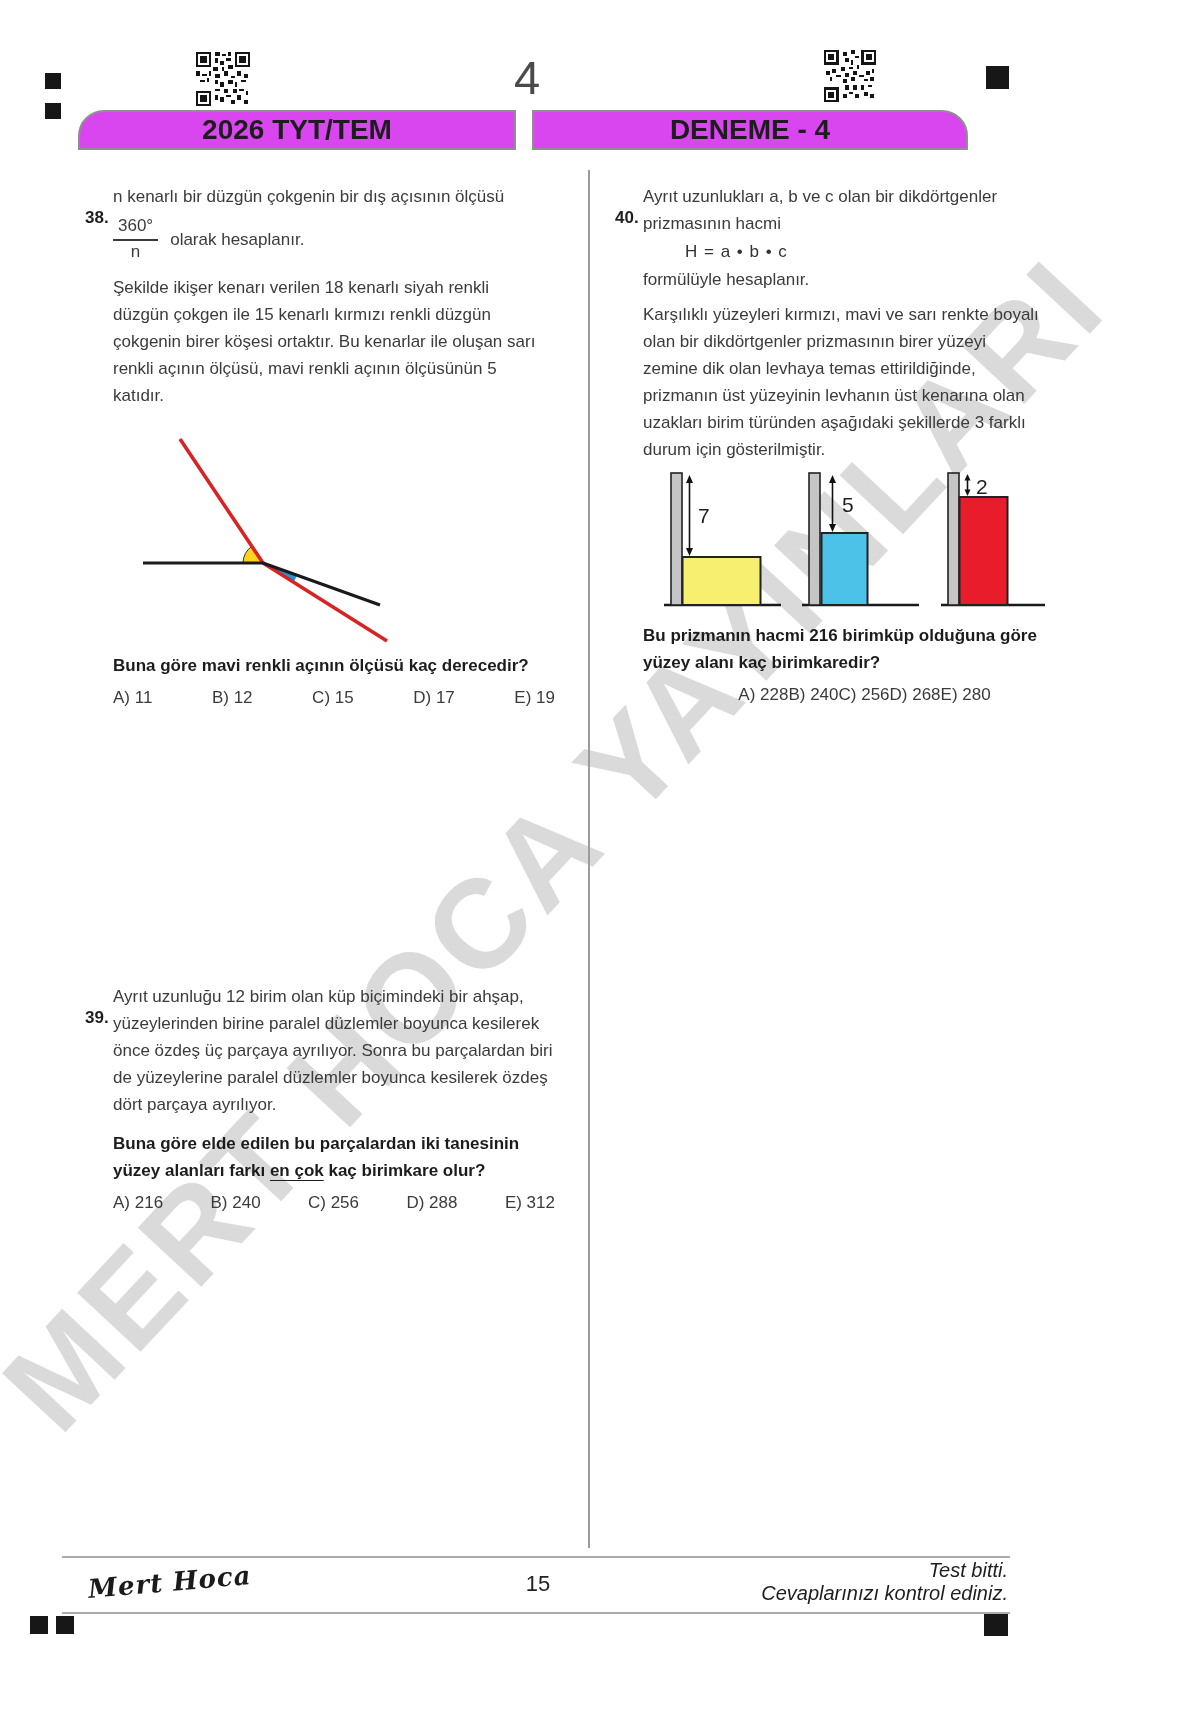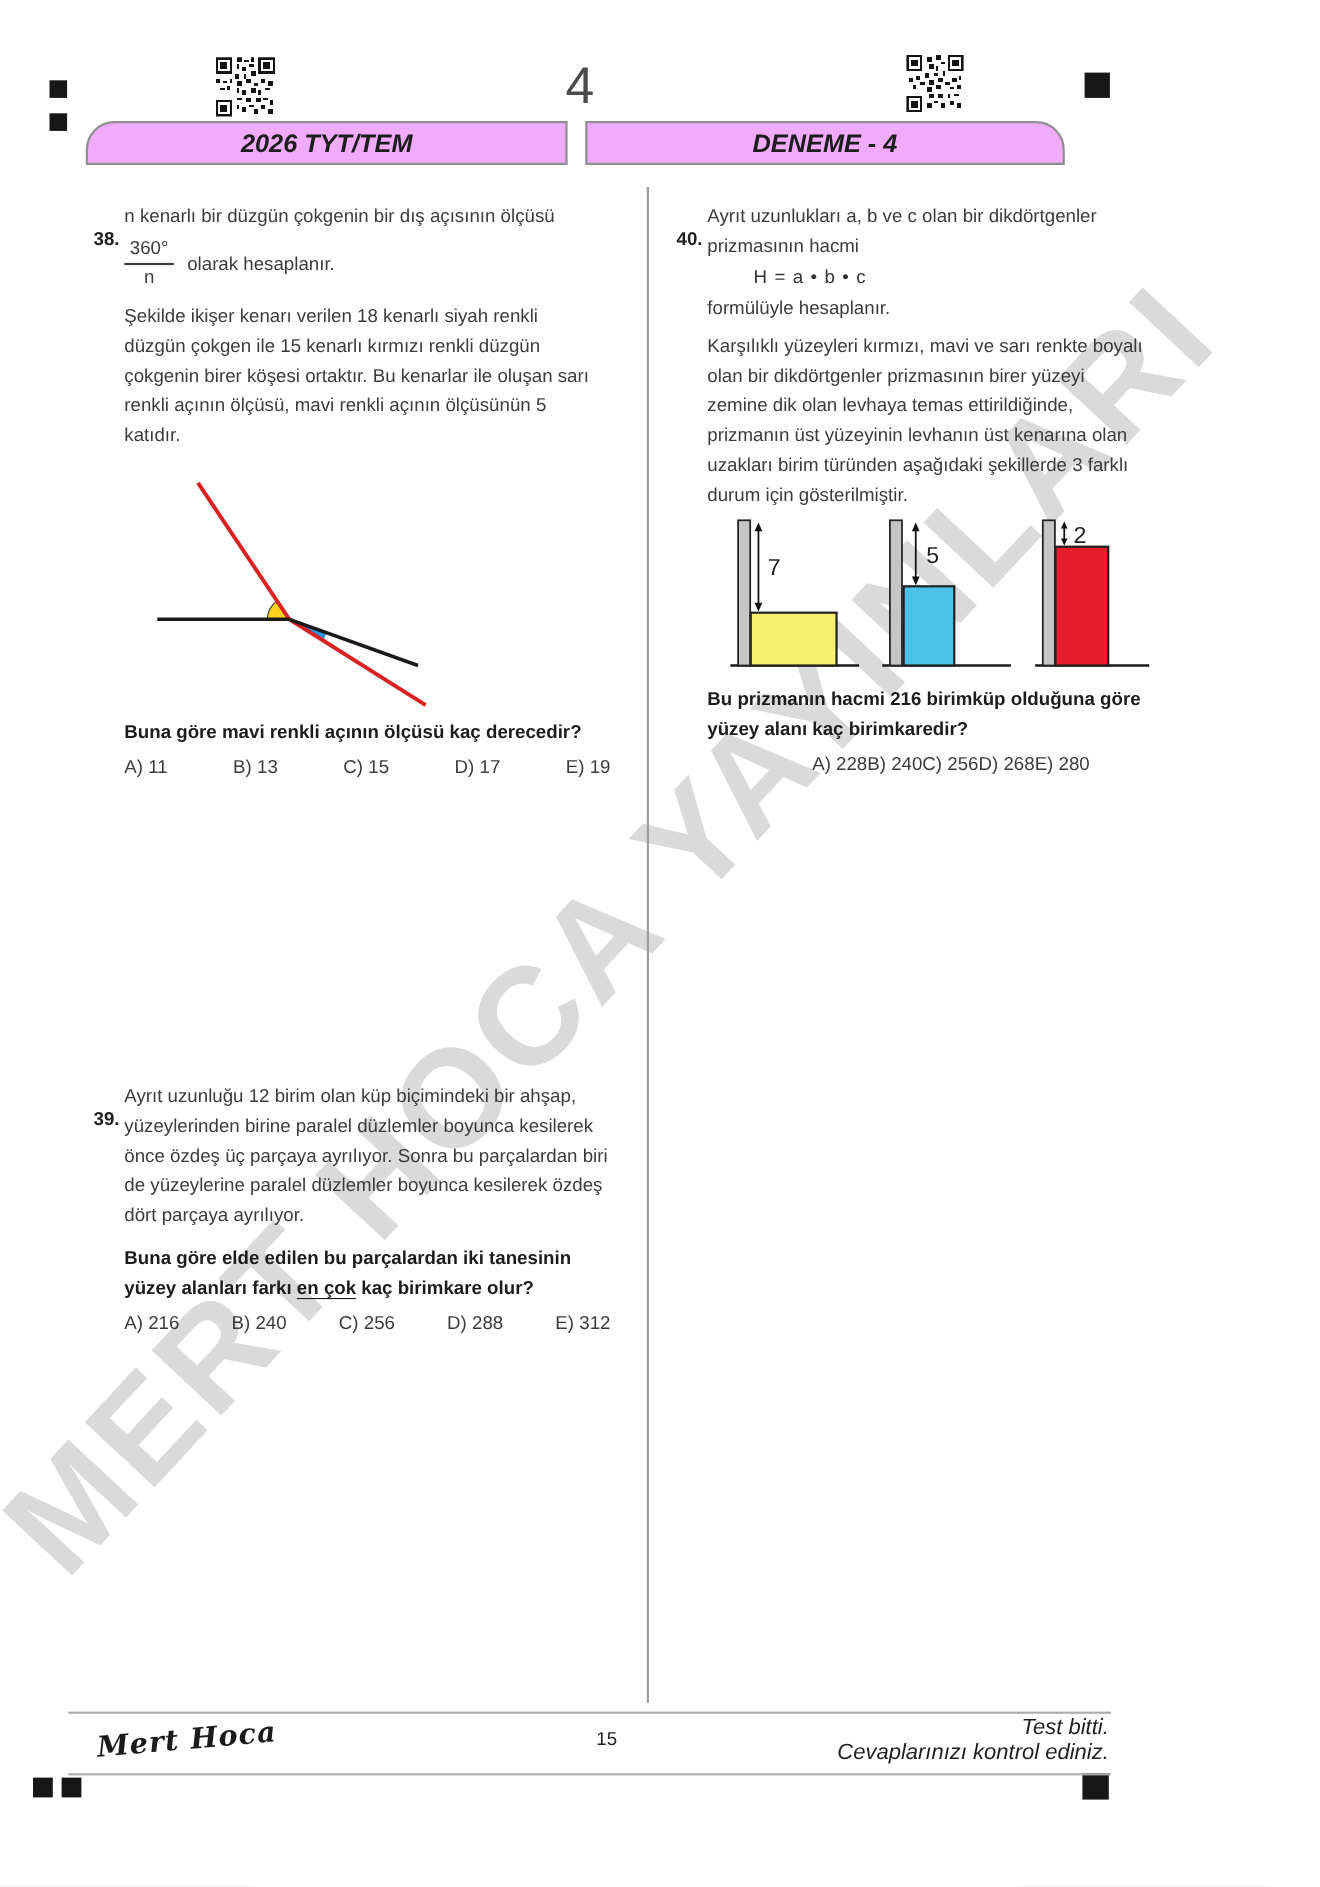--- a/index.html
+++ b/index.html
@@ -13,22 +13,22 @@
     color:#dadada; white-space:nowrap; z-index:0; }
 
   
   .mark { position:absolute; background:#171717; z-index:2; }
 
   
   .top-num { position:absolute; top:50px; left:514px; font-size:47px; font-weight:400;
              color:#4a4a4a; z-index:2; }
   .qr { position:absolute; z-index:2; }
   .hdr-box { position:absolute; top:110px; height:36px; border:2px solid #8f8f8f;
-             background:#f0abfc; display:flex; align-items:center; justify-content:center;
-             font-weight:bold; font-size:23px; color:#1d1d1d; z-index:2;font-style:italic; }
+             background:#d946ef; display:flex; align-items:center; justify-content:center;
+             font-weight:bold; font-size:28px; color:#1d1d1d; z-index:2; }
   .hdr-left  { left:78px;  width:434px; border-radius:26px 0 0 0; }
   .hdr-right { left:532px; width:432px; border-radius:0 26px 0 0; }
 
   .divider { position:absolute; left:588px; top:170px; width:2px; height:1378px;
              background:#9c9c9c; z-index:1; }
 
   
   .col { position:absolute; z-index:2; font-size:17px; line-height:27px; }
   #col-left  { left:85px;  top:183px; width:480px; }
   #col-right { left:615px; top:183px; width:480px; }
@@ -61,22 +61,22 @@
   .fig38 { display:block; margin:5px 0 0 -3px; }
   .fig40 { display:block; margin:3px 0 0 -43px; }
 
   #q39 { position:absolute; top:800px; left:0; width:100%; }
 
   
   .f-rule { position:absolute; left:62px; width:948px; height:2px; background:#adadad; z-index:2; }
   .signature { position:absolute; left:88px; top:1567px; z-index:2;
     font-family:"DejaVu Serif", serif; font-style:italic; font-size:26px; font-weight:bold;
     color:#1b1b1b; transform:rotate(-5deg); letter-spacing:1px; }
-  .pageno { position:absolute; left:515px; top:1571px; width:46px; text-align:right;
-            font-size:17px; color:#222; z-index:2; }
+  .pageno { position:absolute; left:515px; top:1571px; width:46px; text-align:center;
+            font-size:22px; color:#222; z-index:2; }
   .f-note { position:absolute; right:192px; top:1559px; text-align:right; font-style:italic;
             font-size:20px; line-height:23px; color:#1e1e1e; z-index:2; }
 </style>
 </head>
 <body>
 
 <div class="page">
 
   <div class="watermark">MERT HOCA YAYINLARI</div>
 
@@ -206,21 +206,21 @@
           <polygon points="263,527 243,527 243.6,522.2 245.3,517.6 248.1,513.6 251.8,510.4" fill="#ffd21c" stroke="#333" stroke-width="1"></polygon>
           <polygon points="263,527 296.9,539.1 295.4,542.8 293.5,546.2" fill="#2196d8"></polygon>
           <polyline points="180,403 263,527 387,605" fill="none" stroke="#d92323" stroke-width="3.6"></polyline>
           <line x1="143" y1="527" x2="263" y2="527" stroke="#1a1a1a" stroke-width="3.2"></line>
           <line x1="263" y1="527" x2="380" y2="569" stroke="#1a1a1a" stroke-width="3.2"></line>
         </svg>
 
         <div class="qbold q38-q">Buna göre mavi renkli açının ölçüsü kaç derecedir?</div>
         <div class="opts opts-left">
           <span>A) 11</span>
-          <span>B) 13</span>
+          <span>B) 12</span>
           <span>C) 15</span>
           <span>D) 17</span>
           <span>E) 19</span>
         </div>
       </div>
     </div>
 
     <div id="q39" class="q">
       <span class="qnum">39.</span>
       <div class="qbody">

